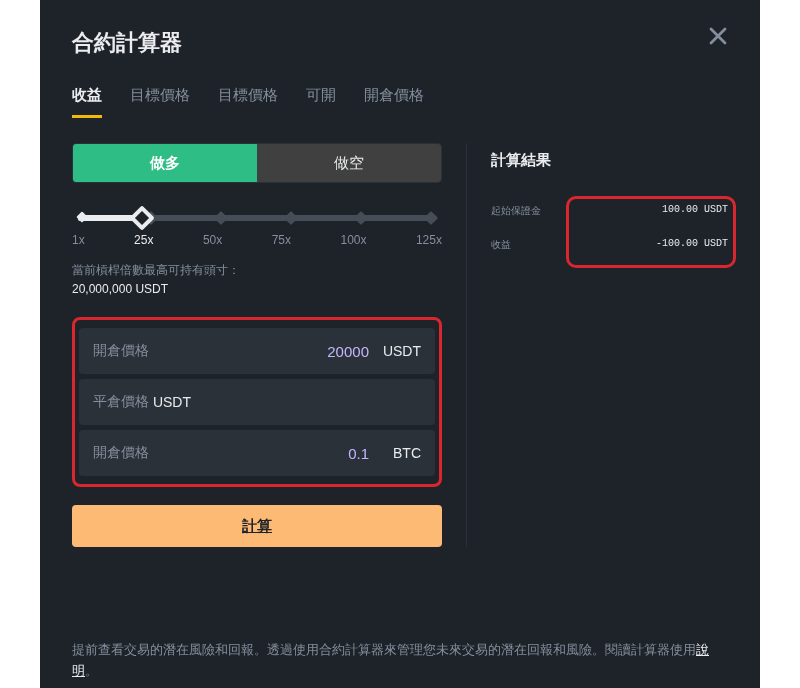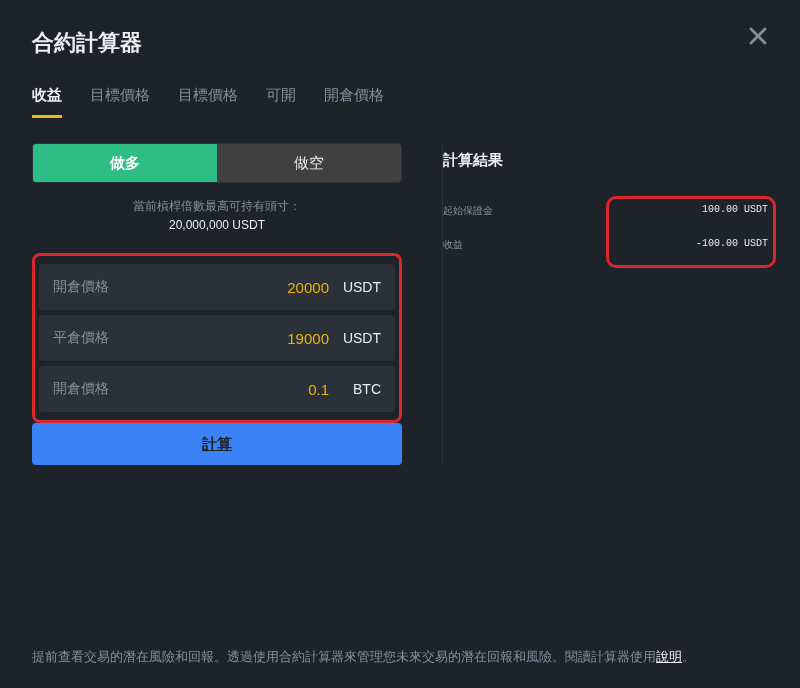--- a/index.html
+++ b/index.html
@@ -4,21 +4,21 @@
 <style>
   * { box-sizing: border-box; margin: 0; padding: 0; }
   body {
     background: #ffffff;
     font-family: -apple-system, "PingFang TC", "Microsoft JhengHei", sans-serif;
     display: flex;
     justify-content: center;
     align-items: flex-start;
   }
   .modal {
-    width: 800px;
+    width: 720px;
     height: 688px;
     background: #1e2329;
     color: #eaecef;
     padding: 28px 32px 20px 32px;
     position: relative;
   }
   .title { font-size: 22px; font-weight: 600; }
   .close-btn {
     position: absolute;
     top: 22px; right: 28px;
@@ -43,24 +43,24 @@
   }
   .tab.active {
     color: #eaecef;
     font-weight: 600;
     border-bottom-color: #F0B90B;
   }
 
   .body {
     display: flex;
     margin-top: 24px;
-    gap: 40px;
+    gap: 24px;
   }
   .left { width: 370px; }
-  .right { flex: 1; border-left: 1px solid #2b3139; }
+  .right { flex: 1; padding-left: 24px; border-left: 1px solid #2b3139; }
 
   .side-btns {
     display: flex;
     border: 1px solid #2b3139;
     border-radius: 4px;
     overflow: hidden;
     height: 40px;
   }
   .side-btn {
     flex: 1;
@@ -116,21 +116,21 @@
   }
   .slider-labels {
     display: flex;
     justify-content: space-between;
     margin-top: 12px;
     font-size: 12px;
     color: #848e9c;
   }
   .slider-labels span.active { color: #eaecef; }
 
-  .lev-note { margin-top: 14px; font-size: 12px; color: #848e9c; line-height: 1.6; text-align: center; }
+  .lev-note { margin-top: 14px; font-size: 12px; color: #848e9c; line-height: 1.6; }
   .lev-note-val { color: #eaecef; font-weight: 500; }
 
   .inputs-group {
     margin-top: 18px;
     border: 3px solid #d9262f;
     border-radius: 8px;
     padding: 3px 4px;
   }
   .input-row {
     background: #2b3139;
@@ -140,31 +140,31 @@
     align-items: center;
     padding: 0 14px;
     margin: 5px 0;
   }
   .input-label { font-size: 14px; color: #848e9c; flex: 0 0 auto; }
   .input-val {
     flex: 1;
     text-align: right;
     background: transparent;
     border: none;
-    color: #eab308;
+    color: #c4b5fd;
     font-size: 15px;
     outline: none;
     padding-right: 10px;
   }
   .input-unit { font-size: 14px; color: #eaecef; min-width: 42px; text-align: right; }
 
   .calc-btn {
-    margin-top: 0;
+    margin-top: 18px;
     height: 42px;
-    background: #3b82f6;
+    background: #fdba74;
     color: #1e2329;
     font-size: 15px;
     font-weight: 600;
     display: flex;
     align-items: center;
     justify-content: center;
     border-radius: 4px;
     cursor: pointer;
     text-decoration: underline;
   }
@@ -185,21 +185,21 @@
     top: 2px;
     width: 170px;
     height: 72px;
     border: 3px solid #d9262f;
     border-radius: 10px;
     pointer-events: none;
   }
 
   .footer {
     position: absolute;
-    left: 32px; right: 32px; bottom: 20px;
+    left: 32px; right: 32px; bottom: 6px;
     font-size: 13px;
     color: #848e9c;
     line-height: 1.6;
   }
   .footer .link {
     color: #eaecef;
     text-decoration: underline;
     cursor: pointer;
   }
 </style>
@@ -223,35 +223,56 @@
   </div>
 
   <div class="body">
     <div class="left">
 
       <div class="side-btns">
         <div class="side-btn long">做多</div>
         <div class="side-btn">做空</div>
       </div>
 
+      <div class="slider-wrap">
+        <div class="slider-track">
+          <div class="slider-fill"></div>
+          <div class="slider-dots">
+            <div class="dot first"></div>
+            <div class="dot"></div>
+            <div class="dot"></div>
+            <div class="dot"></div>
+            <div class="dot"></div>
+            <div class="dot"></div>
+          </div>
+          <div class="handle"></div>
+        </div>
+        <div class="slider-labels">
+          <span>1x</span>
+          <span class="active">25x</span>
+          <span>50x</span>
+          <span>75x</span>
+          <span>100x</span>
+          <span>125x</span>
+        </div>
+      </div>
 
       <div class="lev-note">
         <span>當前槓桿倍數最高可持有頭寸：</span><br>
         <span class="lev-note-val">20,000,000 USDT</span>
       </div>
 
       <div class="inputs-group">
         <div class="input-row">
           <span class="input-label">開倉價格</span>
           <input class="input-val" value="20000" style="">
           <span class="input-unit">USDT</span>
         </div>
         <div class="input-row">
           <span class="input-label">平倉價格</span>
-          <input class="input-val" value="19000" style="">
           <span class="input-unit">USDT</span>
         </div>
         <div class="input-row">
           <span class="input-label">開倉價格</span>
           <input class="input-val" value="0.1" style="">
           <span class="input-unit">BTC</span>
         </div>
       </div>
 
       <div class="calc-btn">計算</div>

